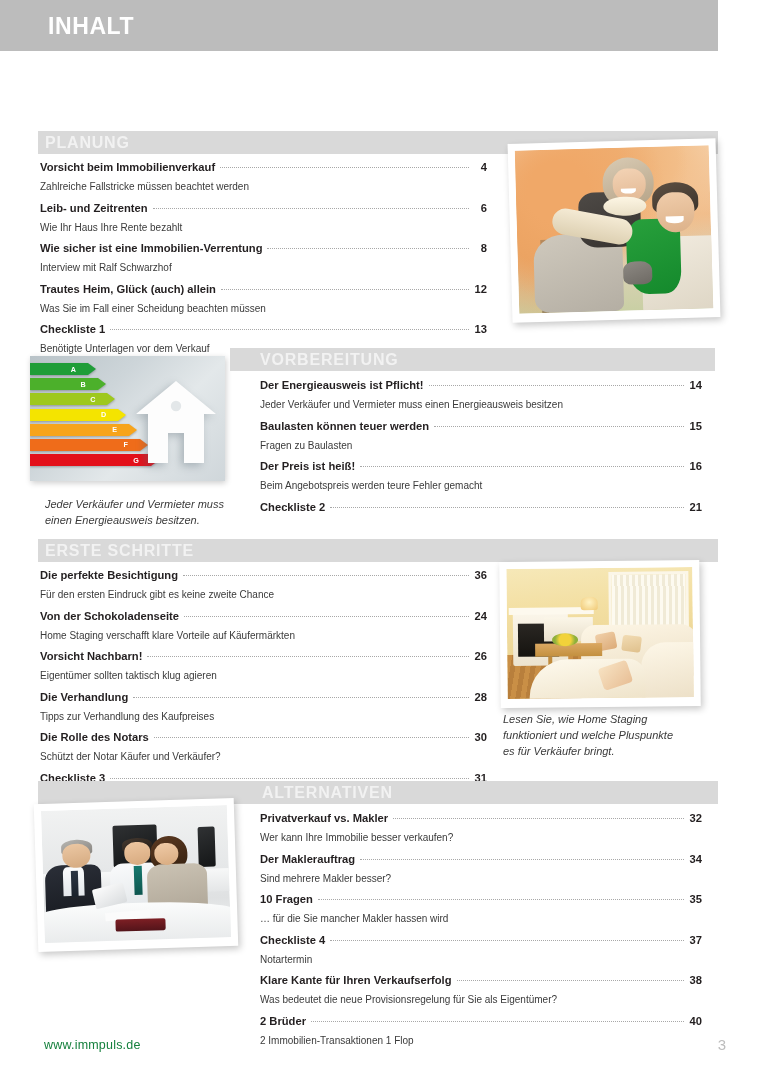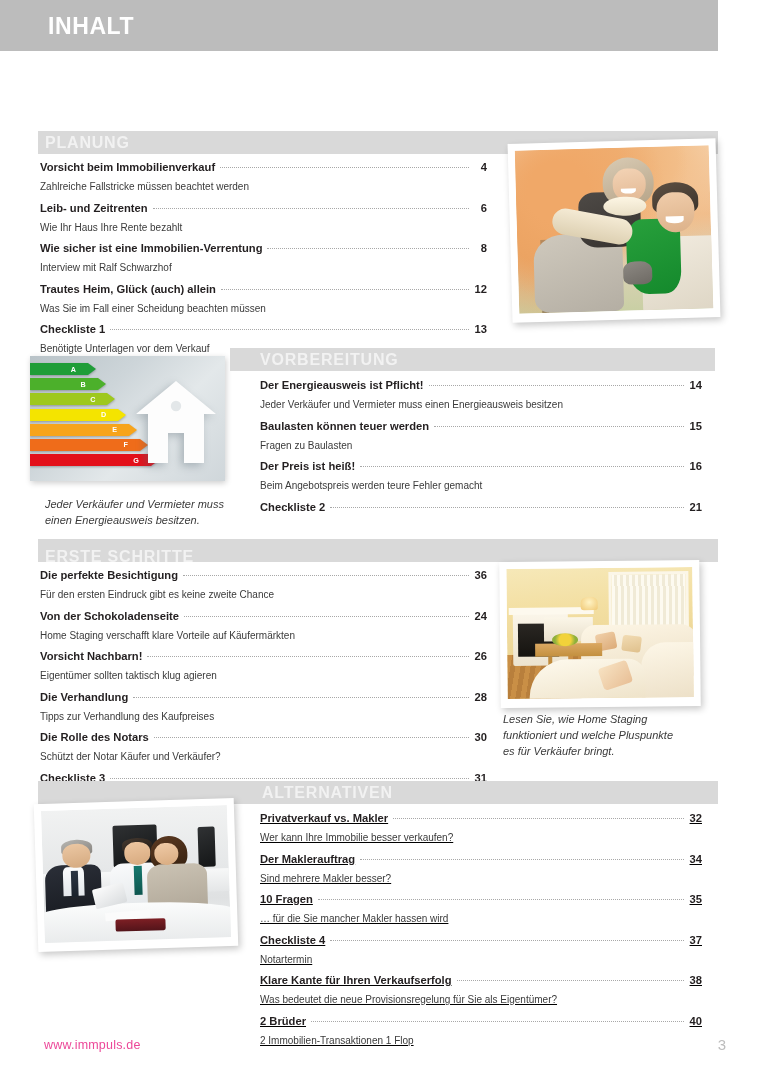--- a/index.html
+++ b/index.html
@@ -212,21 +212,21 @@
 
   
   .caption {
     position: absolute; font-size: 11px; font-style: italic;
     color: #3a3a3a; line-height: 1.45; font-family: "Liberation Sans", sans-serif;
   }
 
   
   .footer-url {
     position: absolute; left: 44px; top: 1038px;
-    font-size: 12.5px; color: #ec4899; letter-spacing: 0.2px;
+    font-size: 12.5px; color: #15803d; letter-spacing: 0.2px;
   }
   .footer-page {
     position: absolute; right: 34px; top: 1036px;
     font-size: 15px; color: #bdbdbd;
   }
 </style>
 </head>
 <body>
 
 <div class="page">
@@ -370,21 +370,21 @@
       <div class="toc-entry">
         <div class="toc-line">
           <span class="toc-title">Checkliste 2</span>
           <span class="toc-dots"></span>
           <span class="toc-page">21</span>
         </div>
       </div>
     </div>
 
   <div class="section-bar" id="bar-erste" style="left:38px; top:539px; width:680px;">
-    <div class="section-bar-title" style="left:7px;margin-top:6px;">ERSTE SCHRITTE</div>
+    <div class="section-bar-title" style="left:7px;">ERSTE SCHRITTE</div>
   </div>
 
   <div class="photo-frame" id="photo-living">
     <div class="photo-inner">
       <div class="lr-bg"></div>
       <div class="lr-window"></div>
       <div class="lr-floor"></div>
       <div class="lr-fireplace"></div>
       <div class="lr-firebox"></div>
       <div class="lr-mantel"></div>
@@ -480,21 +480,21 @@
       <div class="w1-hair"></div>
       <div class="w1-body"></div>
       <div class="w1-head"></div>
       <div class="mt-table"></div>
       <div class="mt-tablet"></div>
       <div class="mt-paper"></div>
       <div class="mt-book"></div>
     </div>
   </div>
 
-  <div class="toc-col" id="col-alternativen" style="left:260px; top:812px; width:442px;text-decoration:underline;">
+  <div class="toc-col" id="col-alternativen" style="left:260px; top:812px; width:442px;">
       <div class="toc-entry">
         <div class="toc-line">
           <span class="toc-title">Privatverkauf vs. Makler</span>
           <span class="toc-dots"></span>
           <span class="toc-page">32</span>
         </div>
         <div class="toc-sub">Wer kann Ihre Immobilie besser verkaufen?</div>
       </div>
       <div class="toc-entry">
         <div class="toc-line">

